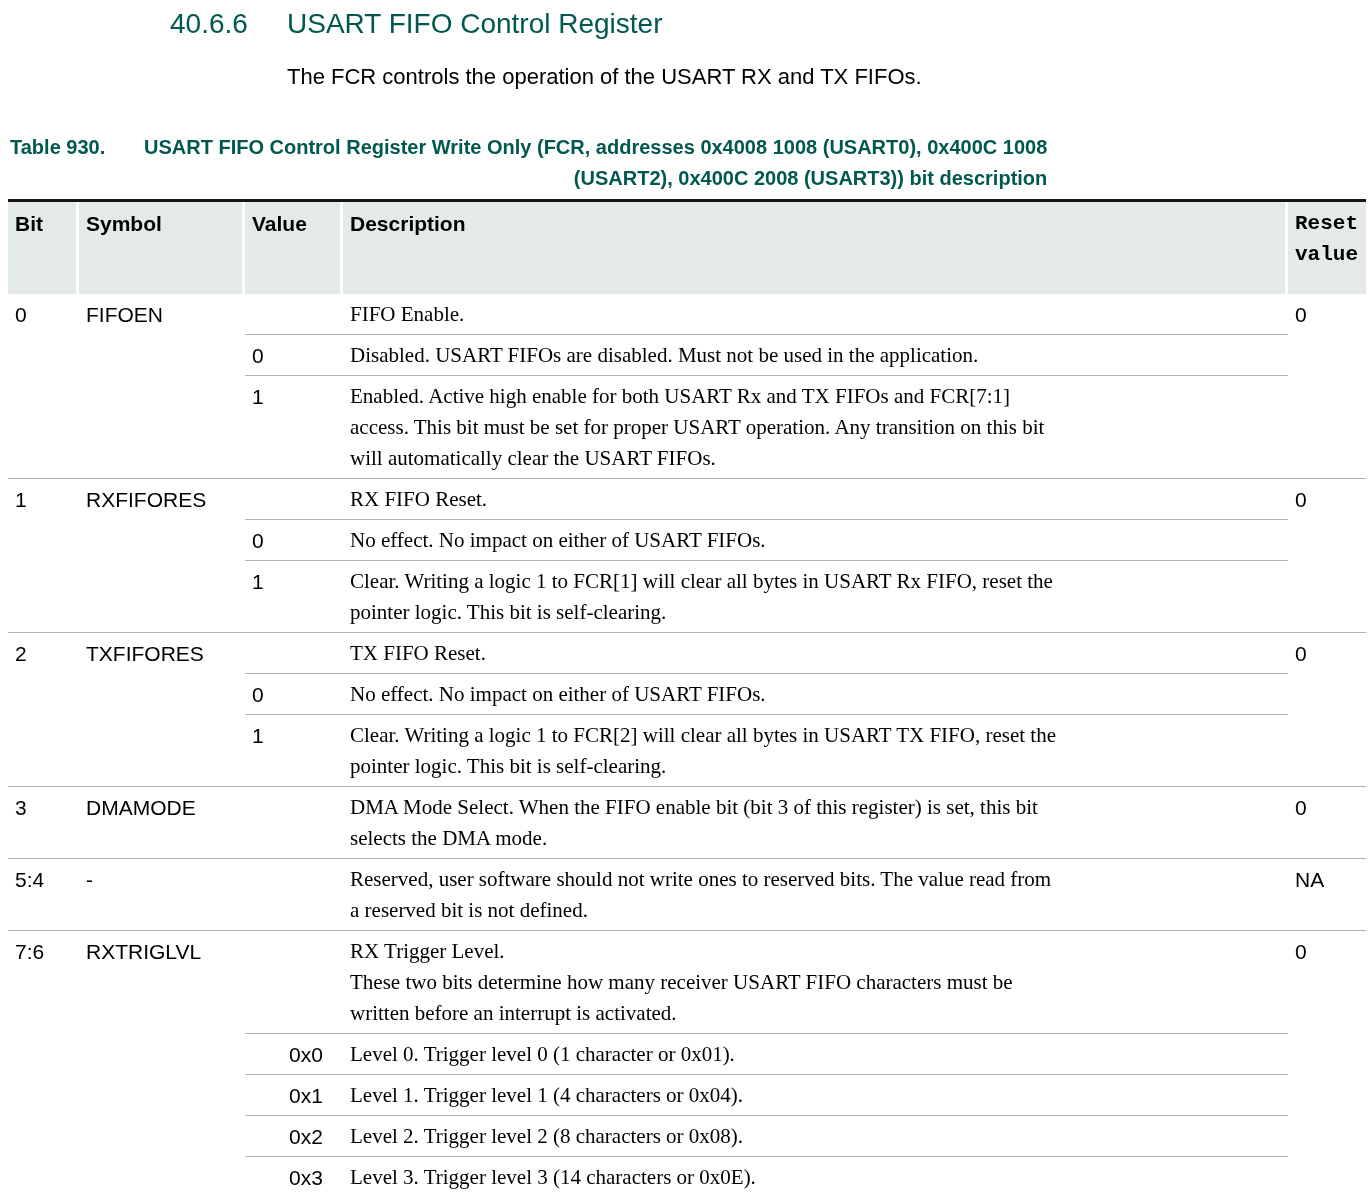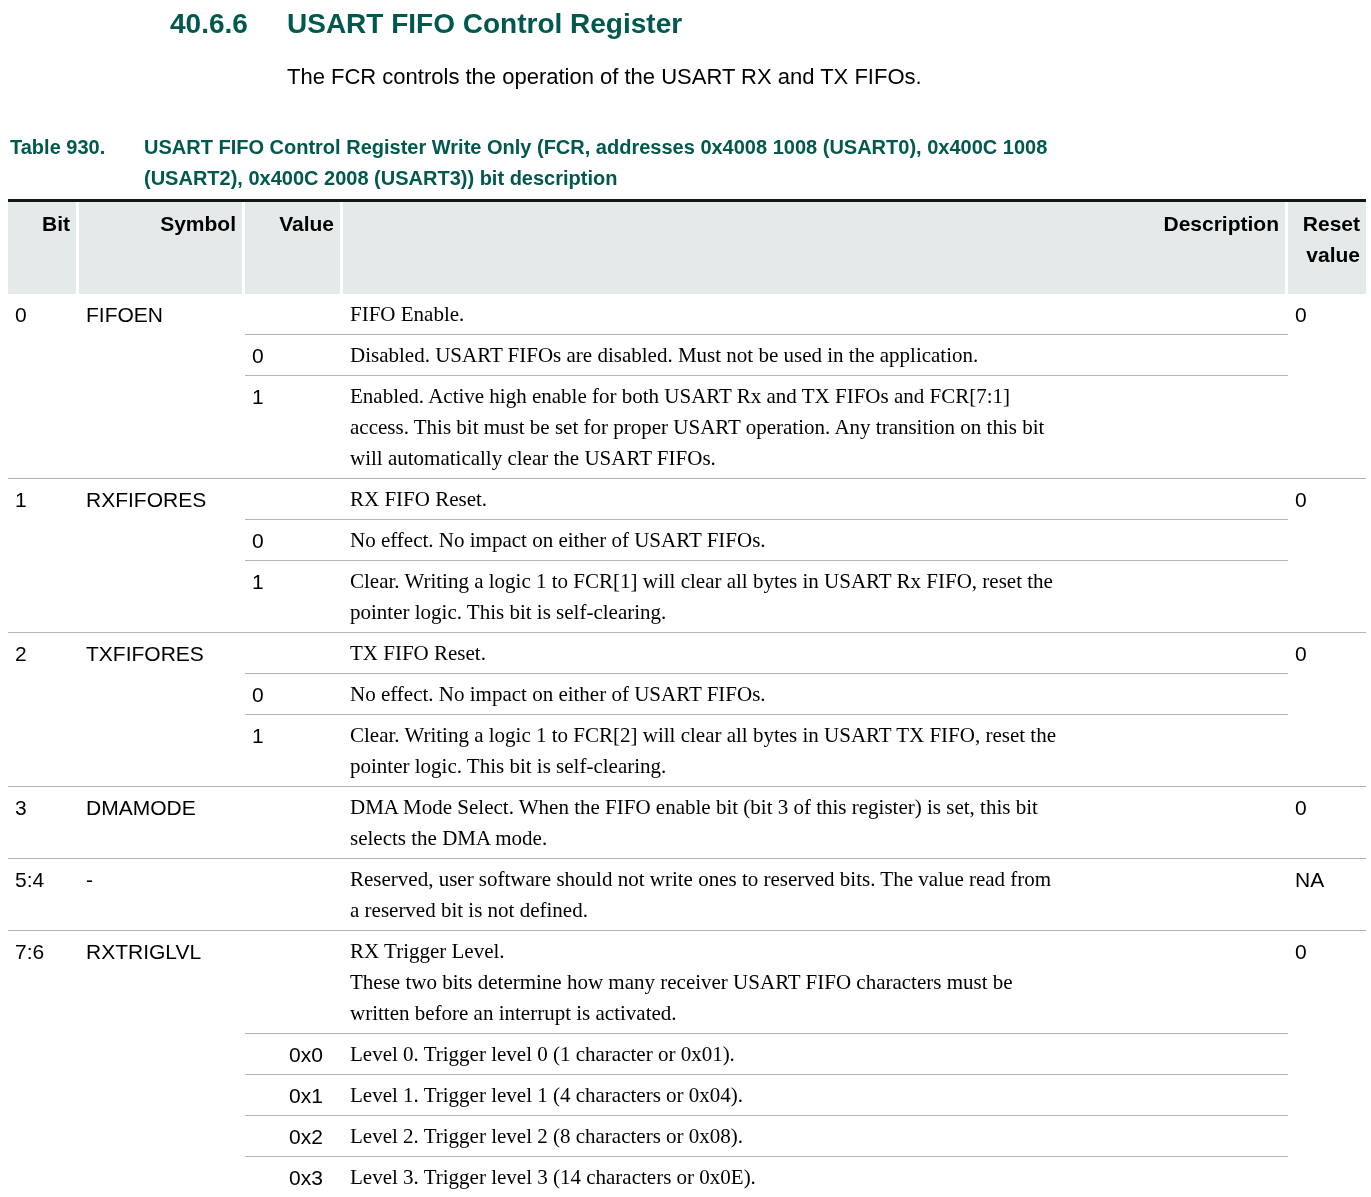--- a/index.html
+++ b/index.html
@@ -15,66 +15,66 @@
     overflow:hidden;
     background:#fff;
     color:#000;
     font-family:"Liberation Sans",sans-serif;
   }
   
   .heading{
     display:flex;
     margin:6px 8px 0 170px;
     color:var(--green);
-    font-weight:bold;
+    font-weight:normal;
     font-size:28px;
     line-height:36px;
   }
   .hnum{width:117px;flex:none;}
   
   .intro{
     margin:20px 0 0 287px;
     font-size:22px;
     line-height:30px;
   }
   
   .caption{
     display:flex;
     margin:40px 0 0 10px;
     color:var(--green);
     font-weight:bold;
     font-size:20px;
     line-height:31px;
   }
   .cap-label{width:134px;flex:none;}
-  .cap-text{white-space:pre-line;}
+  .cap-text{white-space:pre-line;text-align:right;}
   
   .tbl{
     margin:5px 0 0 8px;
     width:1358px;
     border-top:3px solid var(--top-border);
   }
   .row{
     display:grid;
     grid-template-columns:71px 166px 98px 945px 78px;
   }
   .c{
     padding:5px 6px 4px 7px;
     font-size:21px;
     line-height:31px;
     overflow:hidden;
   }
-  .thead{background:var(--header-bg);text-align:right;}
+  .thead{background:var(--header-bg);}
   .thead .c{
     font-weight:bold;
     padding-top:6px;
     padding-bottom:24px;
     border-right:3px solid #fff;
   }
-  .thead .c:last-child{border-right:none;}
+  .thead .c:last-child{border-right:none;font-family:Liberation Mono, monospace;}
   .group + .group{border-top:1px solid var(--line);}
   .sub .c-value,.sub .c-desc{border-top:1px solid var(--line);}
   .c-desc{white-space:pre-line;font-family:Liberation Serif, serif;}
   .c-value.hex{padding-left:30px;text-align:center;}
 </style>
 </head>
 <body>
 
 <div class="page">
 

